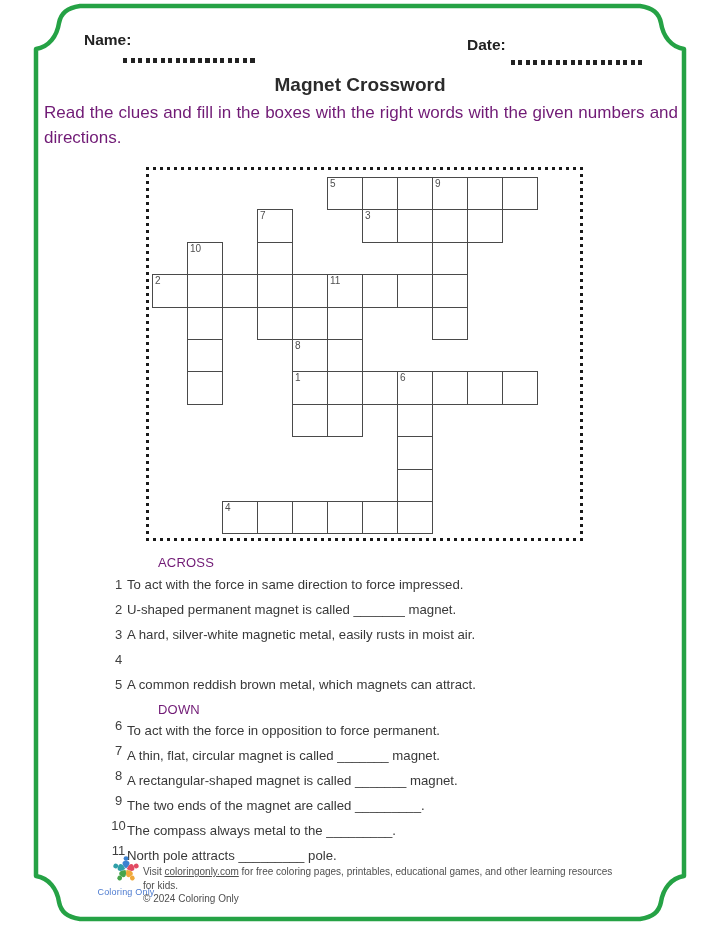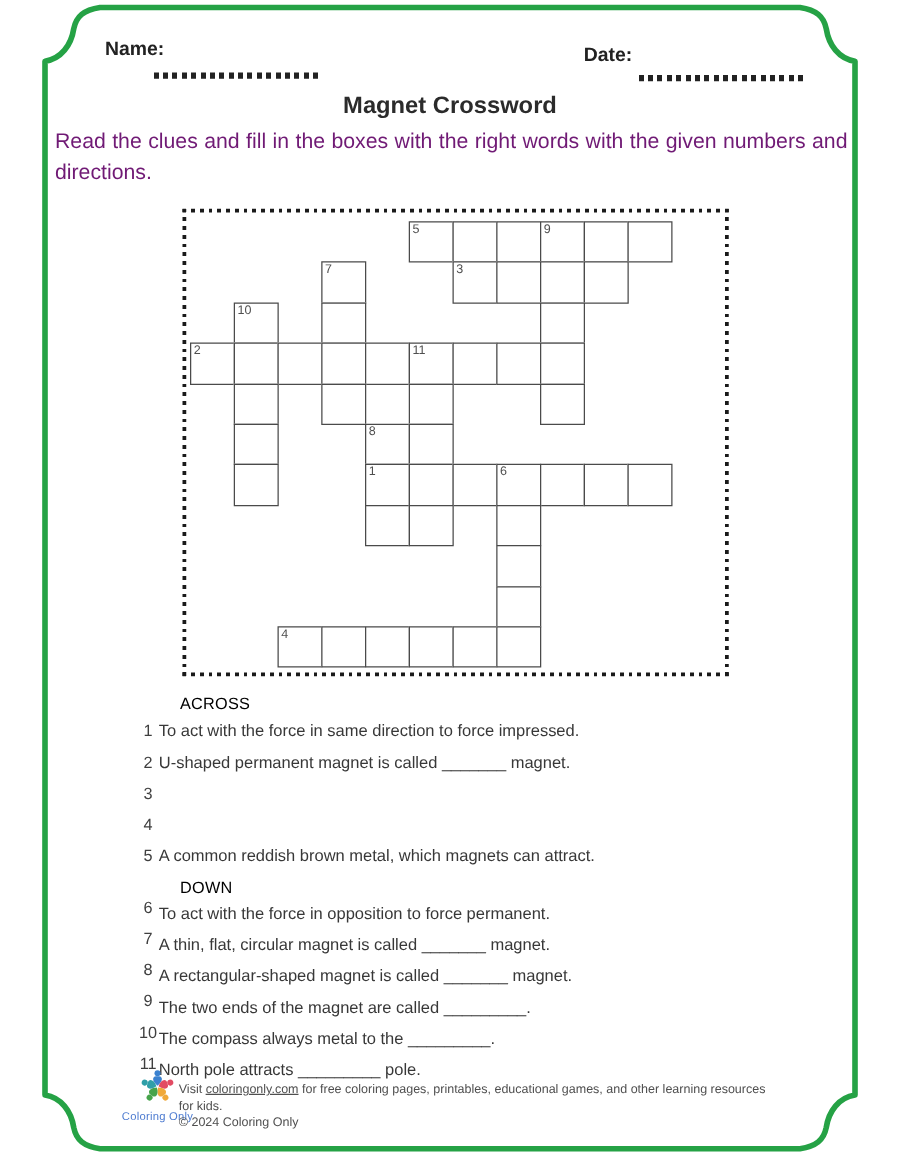--- a/index.html
+++ b/index.html
@@ -52,21 +52,21 @@
     position: absolute; width: 36px; height: 33.4px;
     border: 1px solid var(--grid-line); background: #fff;
   }
   .cellnum {
     position: absolute; left: 2px; top: 0px;
     font-size: 10px; color: #4f4f4f; line-height: 12px;
   }
 
   
   .clues { position: absolute; left: 110px; top: 554px; width: 575px; }
-  .clue-head { margin-left: 34px; font-size: 13px; color: #000000; line-height: 17px; margin-bottom: 5px; letter-spacing: 0.2px; }
+  .clue-head { margin-left: 48px; font-size: 13px; color: #701a75; line-height: 17px; margin-bottom: 5px; letter-spacing: 0.2px; }
   .down-head { margin-bottom: 4px; }
   .clue-row { display: flex; margin-bottom: 8px; }
   .clue-num { flex: 0 0 17px; text-align: center; font-size: 13px; color: #3f3f3f; line-height: 17px; }
   .clue-text { font-size: 13.2px; color: #383838; line-height: 17px; }
   .down-list .clue-num { position: relative; top: -5px; }
 
   
   .logo { position: absolute; left: 86px; top: 853px; width: 80px; text-align: center; }
   .logo-text { font-size: 9px; color: var(--logo-blue); margin-top: -1px; letter-spacing: 0.2px; }
   .footer-text {
@@ -176,20 +176,21 @@
     <div class="clue-row">
       <span class="clue-num">1</span>
       <span class="clue-text">To act with the force in same direction to force impressed.</span>
     </div>
     <div class="clue-row">
       <span class="clue-num">2</span>
       <span class="clue-text">U-shaped permanent magnet is called _______ magnet.</span>
     </div>
     <div class="clue-row">
       <span class="clue-num">3</span>
+      <span class="clue-text">A hard, silver-white magnetic metal, easily rusts in moist air.</span>
     </div>
     <div class="clue-row">
       <span class="clue-num">4</span>
     </div>
     <div class="clue-row">
       <span class="clue-num">5</span>
       <span class="clue-text">A common reddish brown metal, which magnets can attract.</span>
     </div>
   </div>
   <div class="clue-head down-head">DOWN</div>

